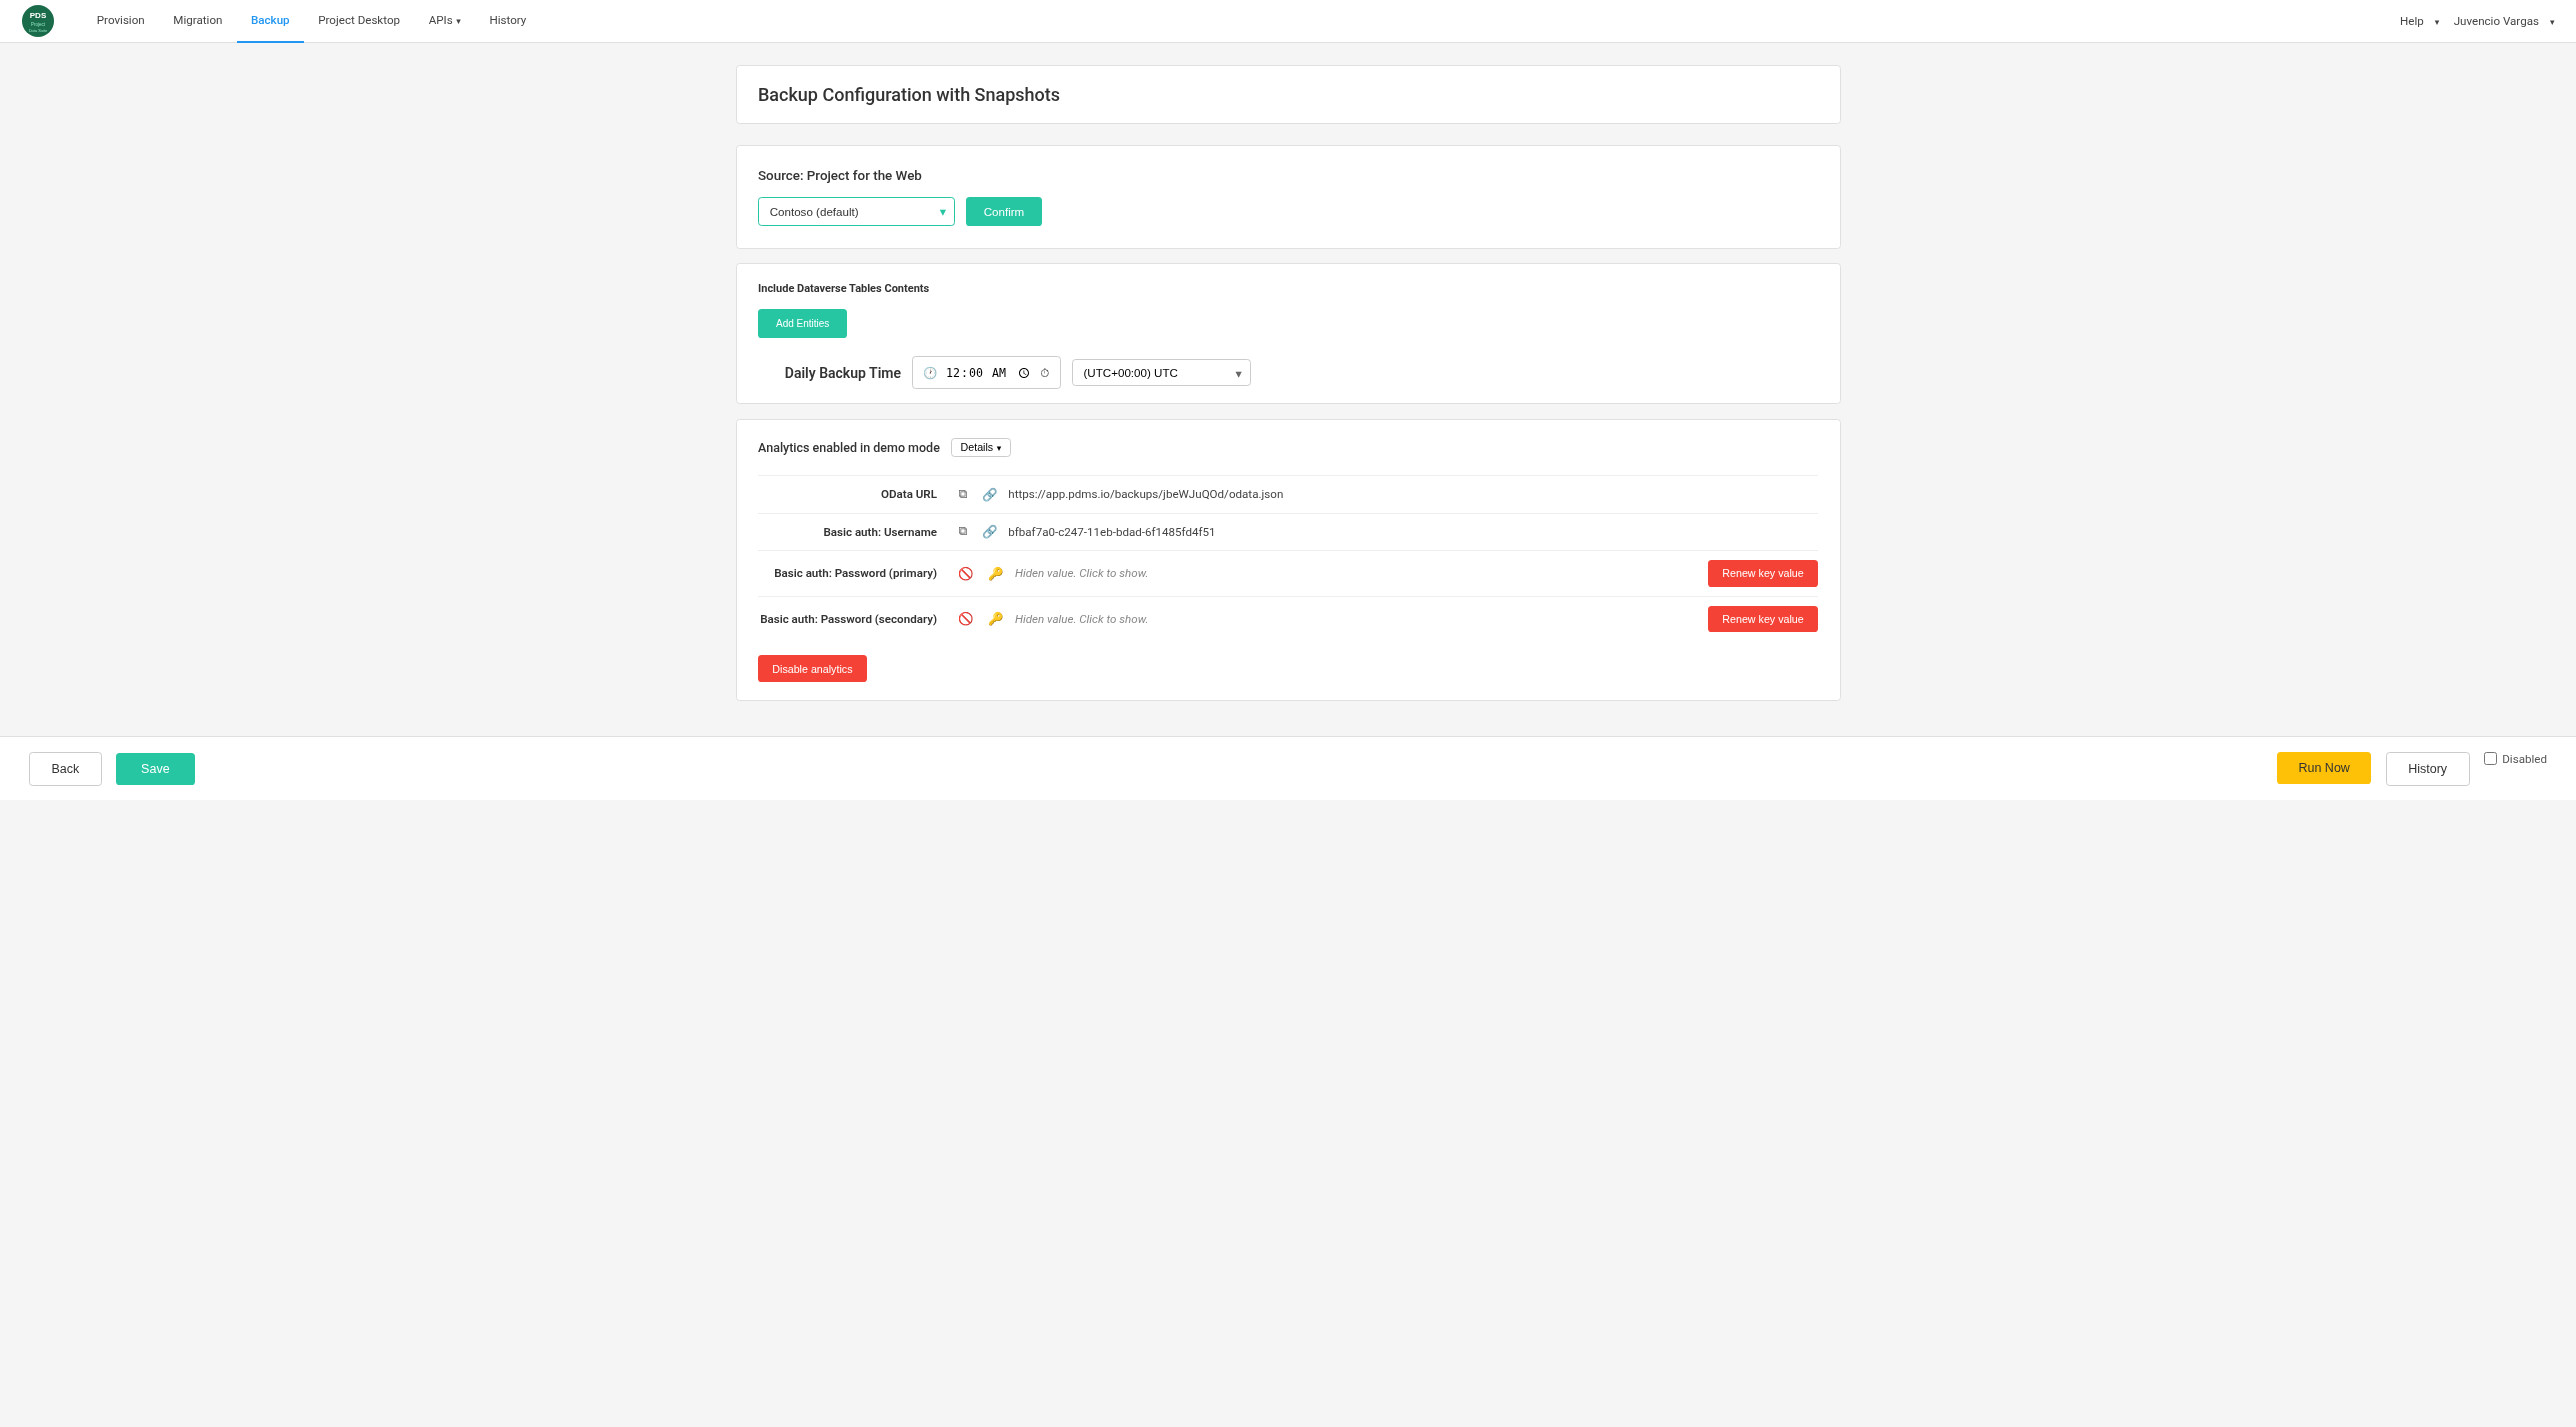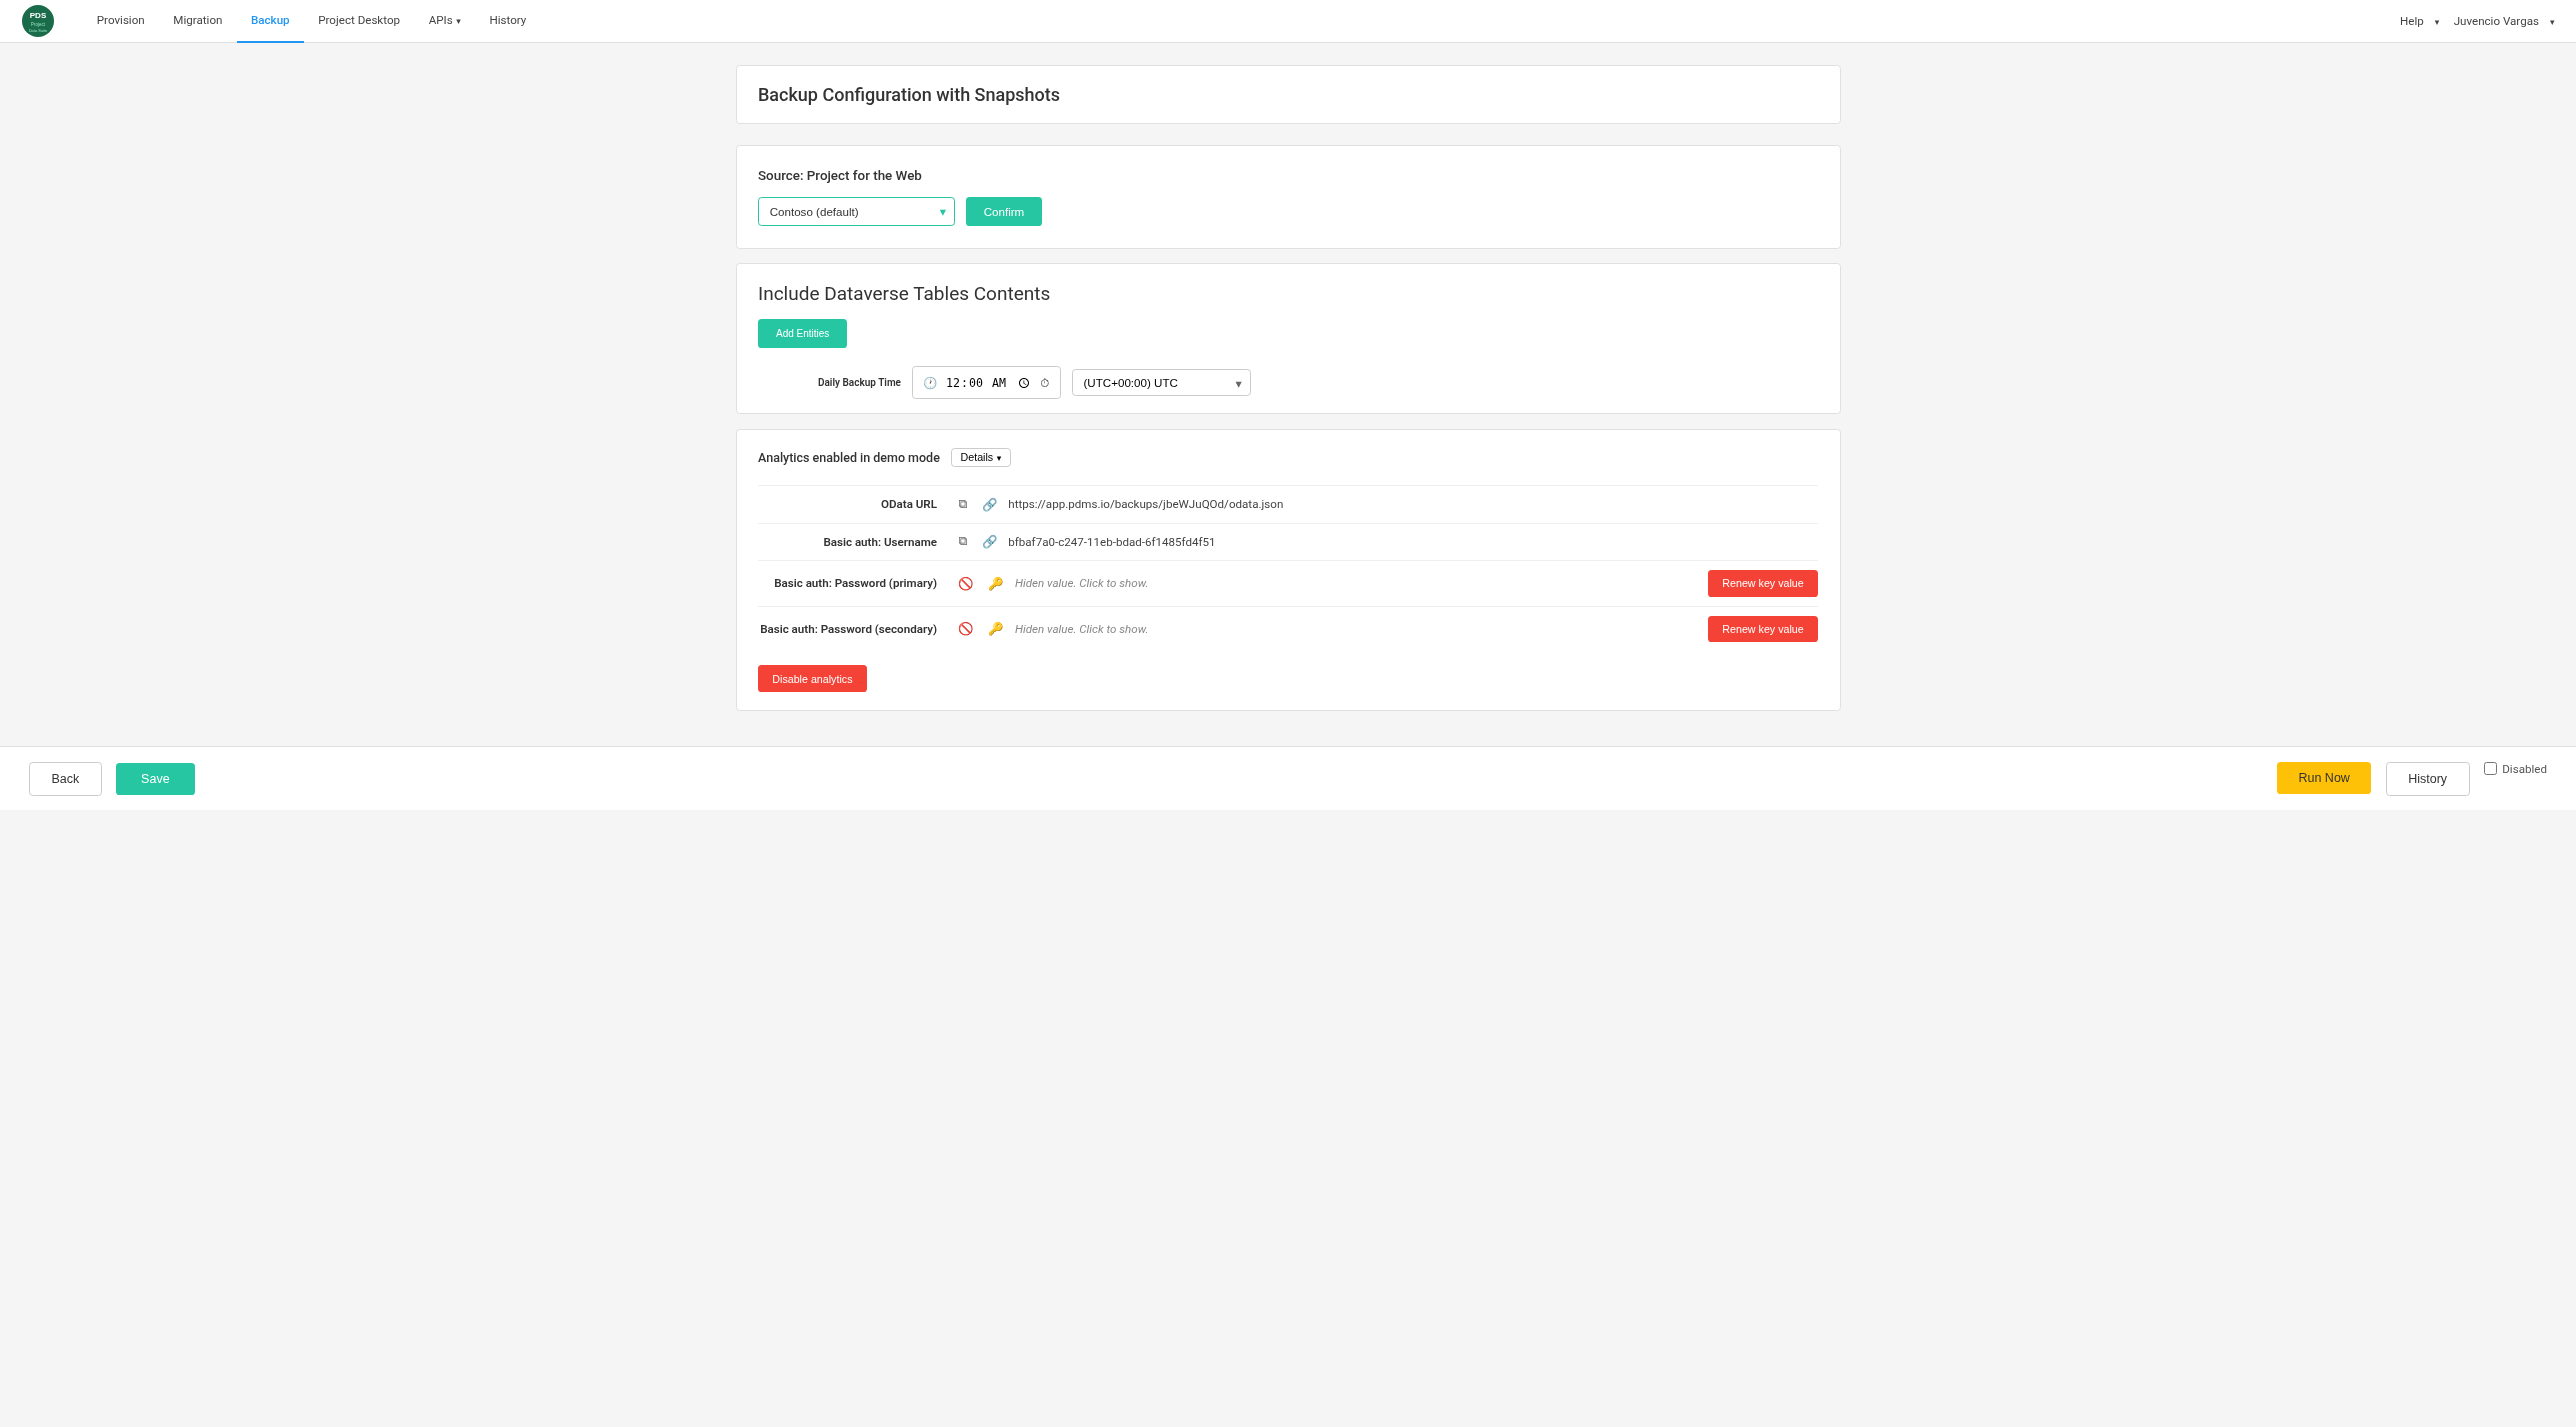--- a/index.html
+++ b/index.html
@@ -103,36 +103,36 @@
       color: #fff;
       border: none;
       border-radius: 3.6px;
       padding: 8px 18px;
       font-size: 11.6px;
       font-weight: 500;
       cursor: pointer;
     }
 
     
-    .section-heading { font-size: 19px; font-weight: 400; margin-bottom: 14.3px; }
+    .section-heading { font-size: 11px; font-weight: 700; margin-bottom: 14.3px; }
     .add-entities-btn {
       background: #26c6a2;
       color: #fff;
       border: none;
       border-radius: 3.6px;
       padding: 9px 18px;
       font-size: 10px;
       font-weight: 500;
       cursor: pointer;
       margin-bottom: 18px;
     }
 
     
     .form-row { display: flex; align-items: center; gap: 10.7px; margin-bottom: 7.2px; }
-    .form-label { font-size: 10px; font-weight: 600; min-width: 143px; text-align: right; }
+    .form-label { font-size: 14px; font-weight: 600; min-width: 143px; text-align: right; }
     .time-input {
       border: 0.9px solid #ccc;
       border-radius: 3.6px;
       padding: 6.3px 10.7px;
       font-size: 11.6px;
       display: flex;
       align-items: center;
       gap: 7.2px;
       background: #fff;
     }

